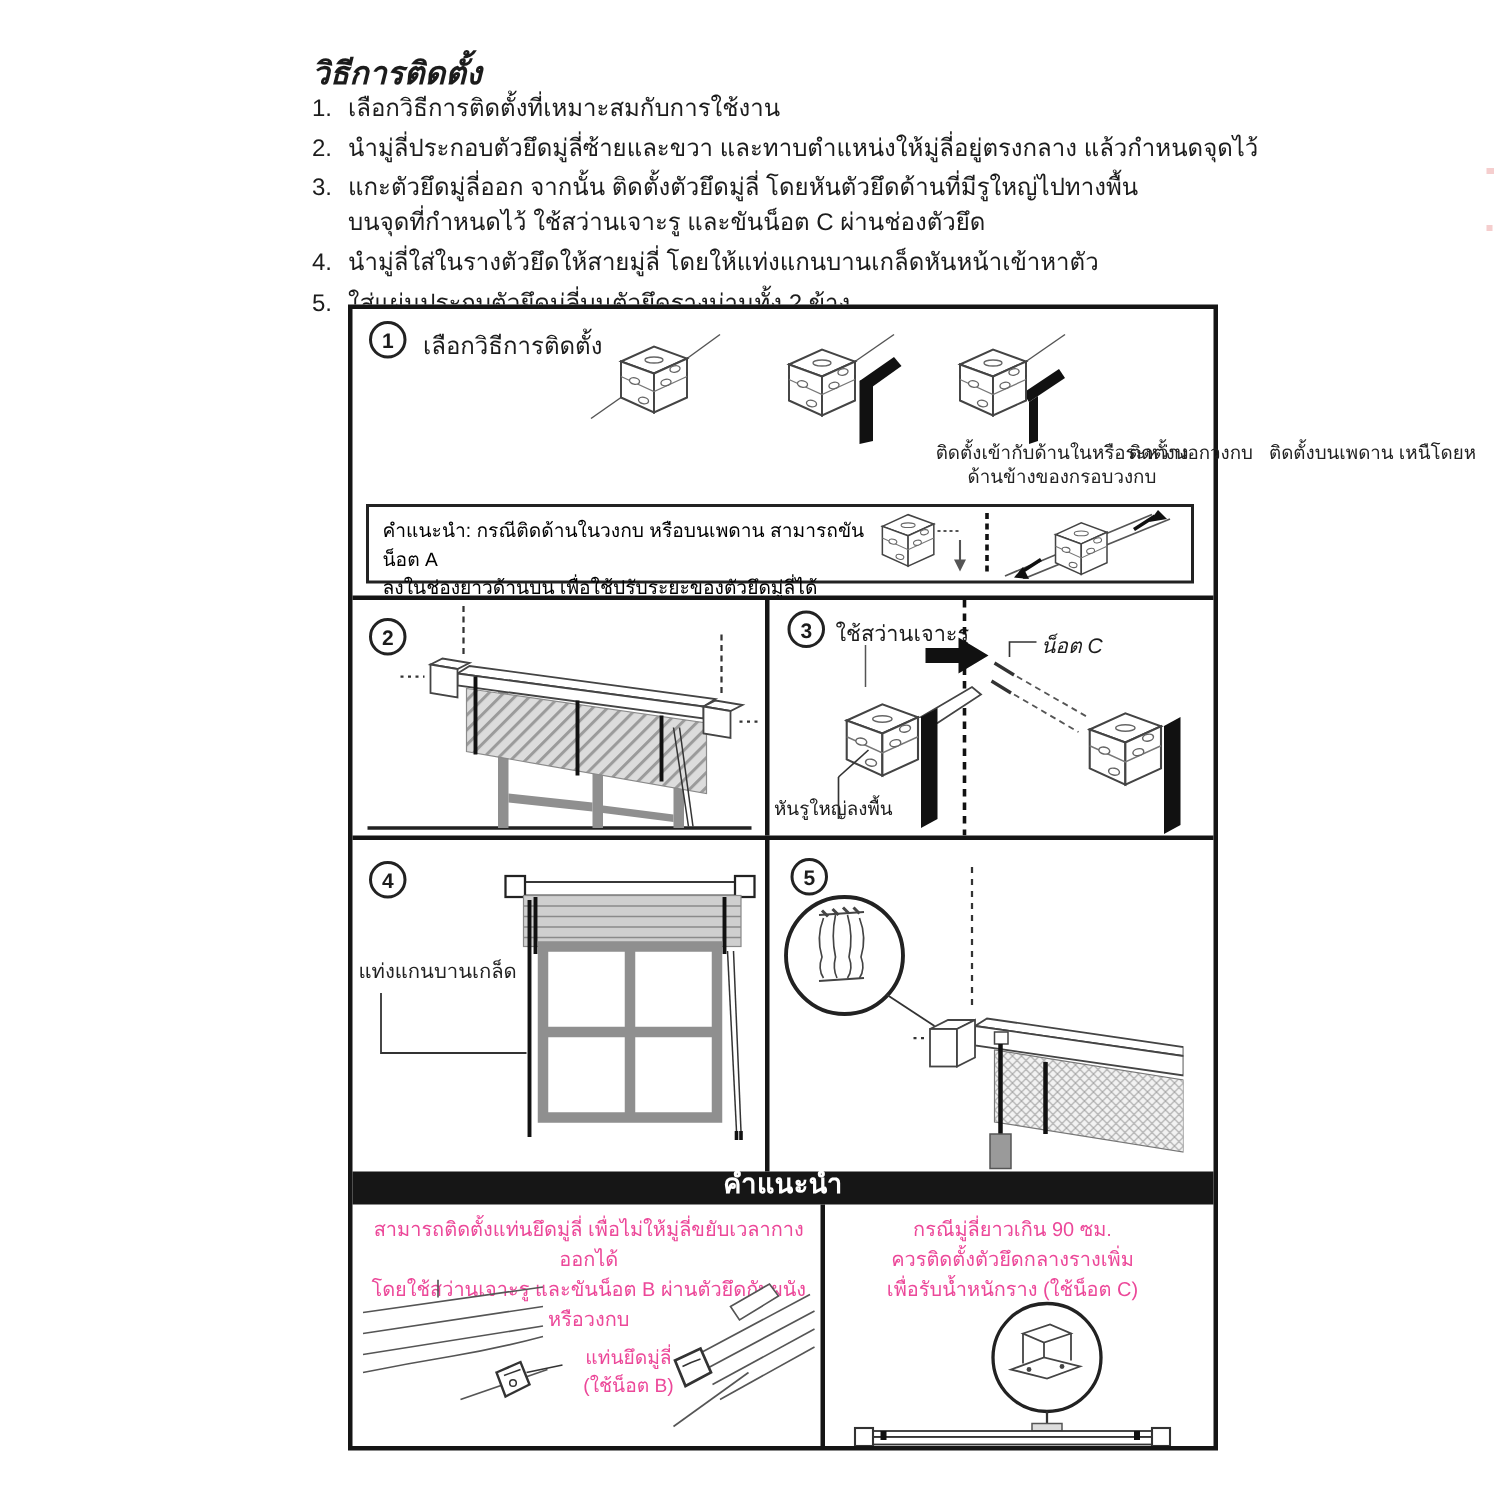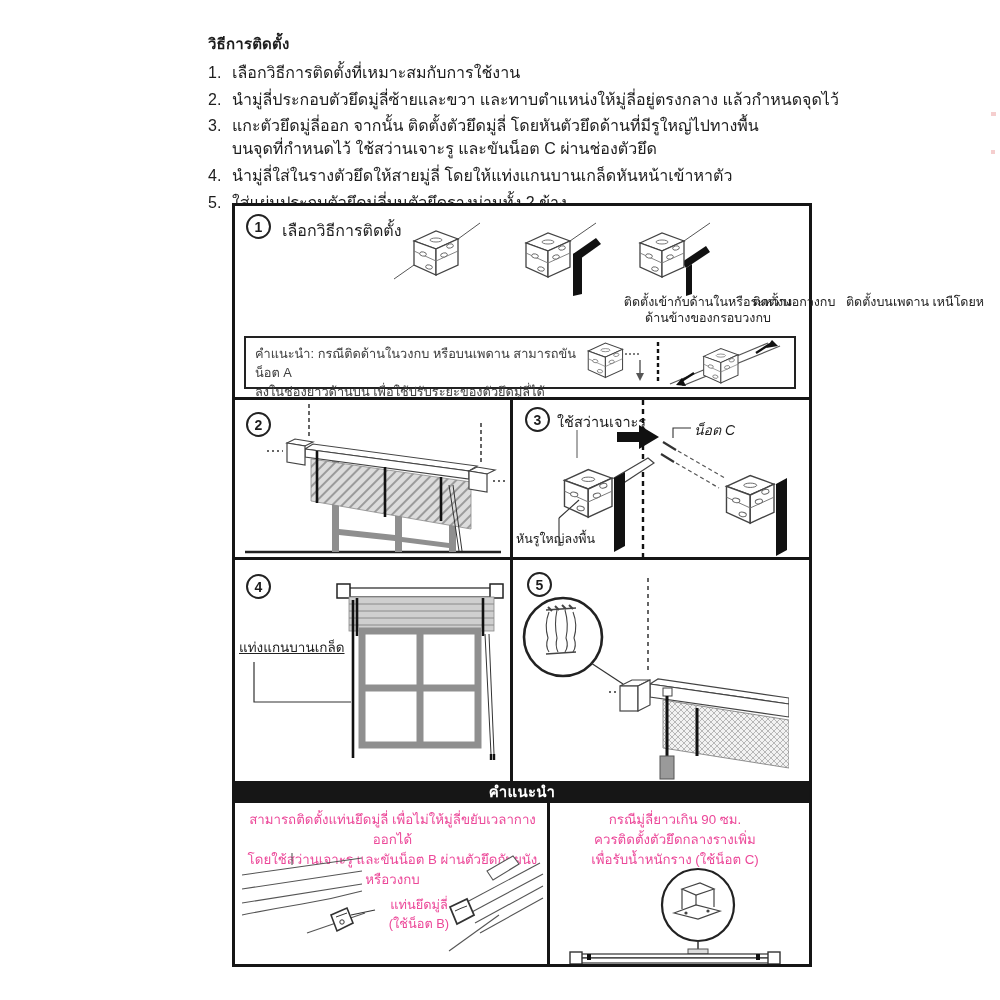--- a/index.html
+++ b/index.html
@@ -3,21 +3,21 @@
 <meta charset="utf-8">
 <style>
   html,body{margin:0;padding:0;}
   body{
     width:1000px;height:1000px;background:#ffffff;position:relative;overflow:hidden;
     font-family:"Liberation Sans","DejaVu Sans",sans-serif;color:#1c1c1c;
     -webkit-font-smoothing:antialiased;
   }
   .abs{position:absolute;}
   .preline{white-space:pre-line;}
-  .title{font-size:15px;font-weight:bold;letter-spacing:.2px;}
+  .title{font-size:21px;font-weight:bold;letter-spacing:.2px;font-style:italic;}
   .steps{font-size:16px;line-height:1.42;}
   .step{display:flex;margin-bottom:4px;}
   .step .n{width:24px;flex:none;}
   .step .t{flex:1;}
   .mainbox{
     left:232px;top:203px;width:580px;height:764px;
     border:3px solid #151515;box-sizing:border-box;background:#fff;
   }
   .row{position:absolute;left:0;right:0;}
   .sep-top{border-top:3px solid #151515;box-sizing:border-box;}
@@ -25,26 +25,26 @@
   .cnum{
     position:absolute;width:25px;height:25px;border:2px solid #222;border-radius:50%;
     display:flex;align-items:center;justify-content:center;
     font-size:14px;font-weight:bold;background:#fff;box-sizing:border-box;
   }
   .h16{font-size:16px;}
   .cap{font-size:12.5px;line-height:1.28;text-align:center;color:#222;}
   .notebox{
     position:absolute;border:2px solid #222;box-sizing:border-box;background:#fff;
   }
-  .notetext{position:absolute;font-size:12.8px;line-height:1.5;color:#404040;}
+  .notetext{position:absolute;font-size:12.8px;line-height:1.5;color:#000000;}
   .blackbar{
-    background:#161616;color:#ffffff;display:flex;align-items:center;justify-content:center;
-    font-size:15px;font-weight:bold;letter-spacing:.3px;
-  }
-  .smalllabel{font-size:13.5px;color:#222;text-decoration:underline;}
+    background:#161616;color:#ffffff;display:flex;align-items:flex-end;justify-content:center;
+    font-size:18px;font-weight:bold;letter-spacing:.3px;
+  }
+  .smalllabel{font-size:13.5px;color:#222;}
   .ctext{font-size:13.3px;line-height:1.5;text-align:center;color:#ec4899;}
   .mark{position:absolute;background:#f2bdbd;opacity:.75;}
   svg{position:absolute;overflow:hidden;}
 </style>
 </head>
 <body>
 
 <svg width="0" height="0" style="position:absolute">
   <defs>
     <g id="bk" stroke="#444" stroke-width="1.3" fill="#fff">

